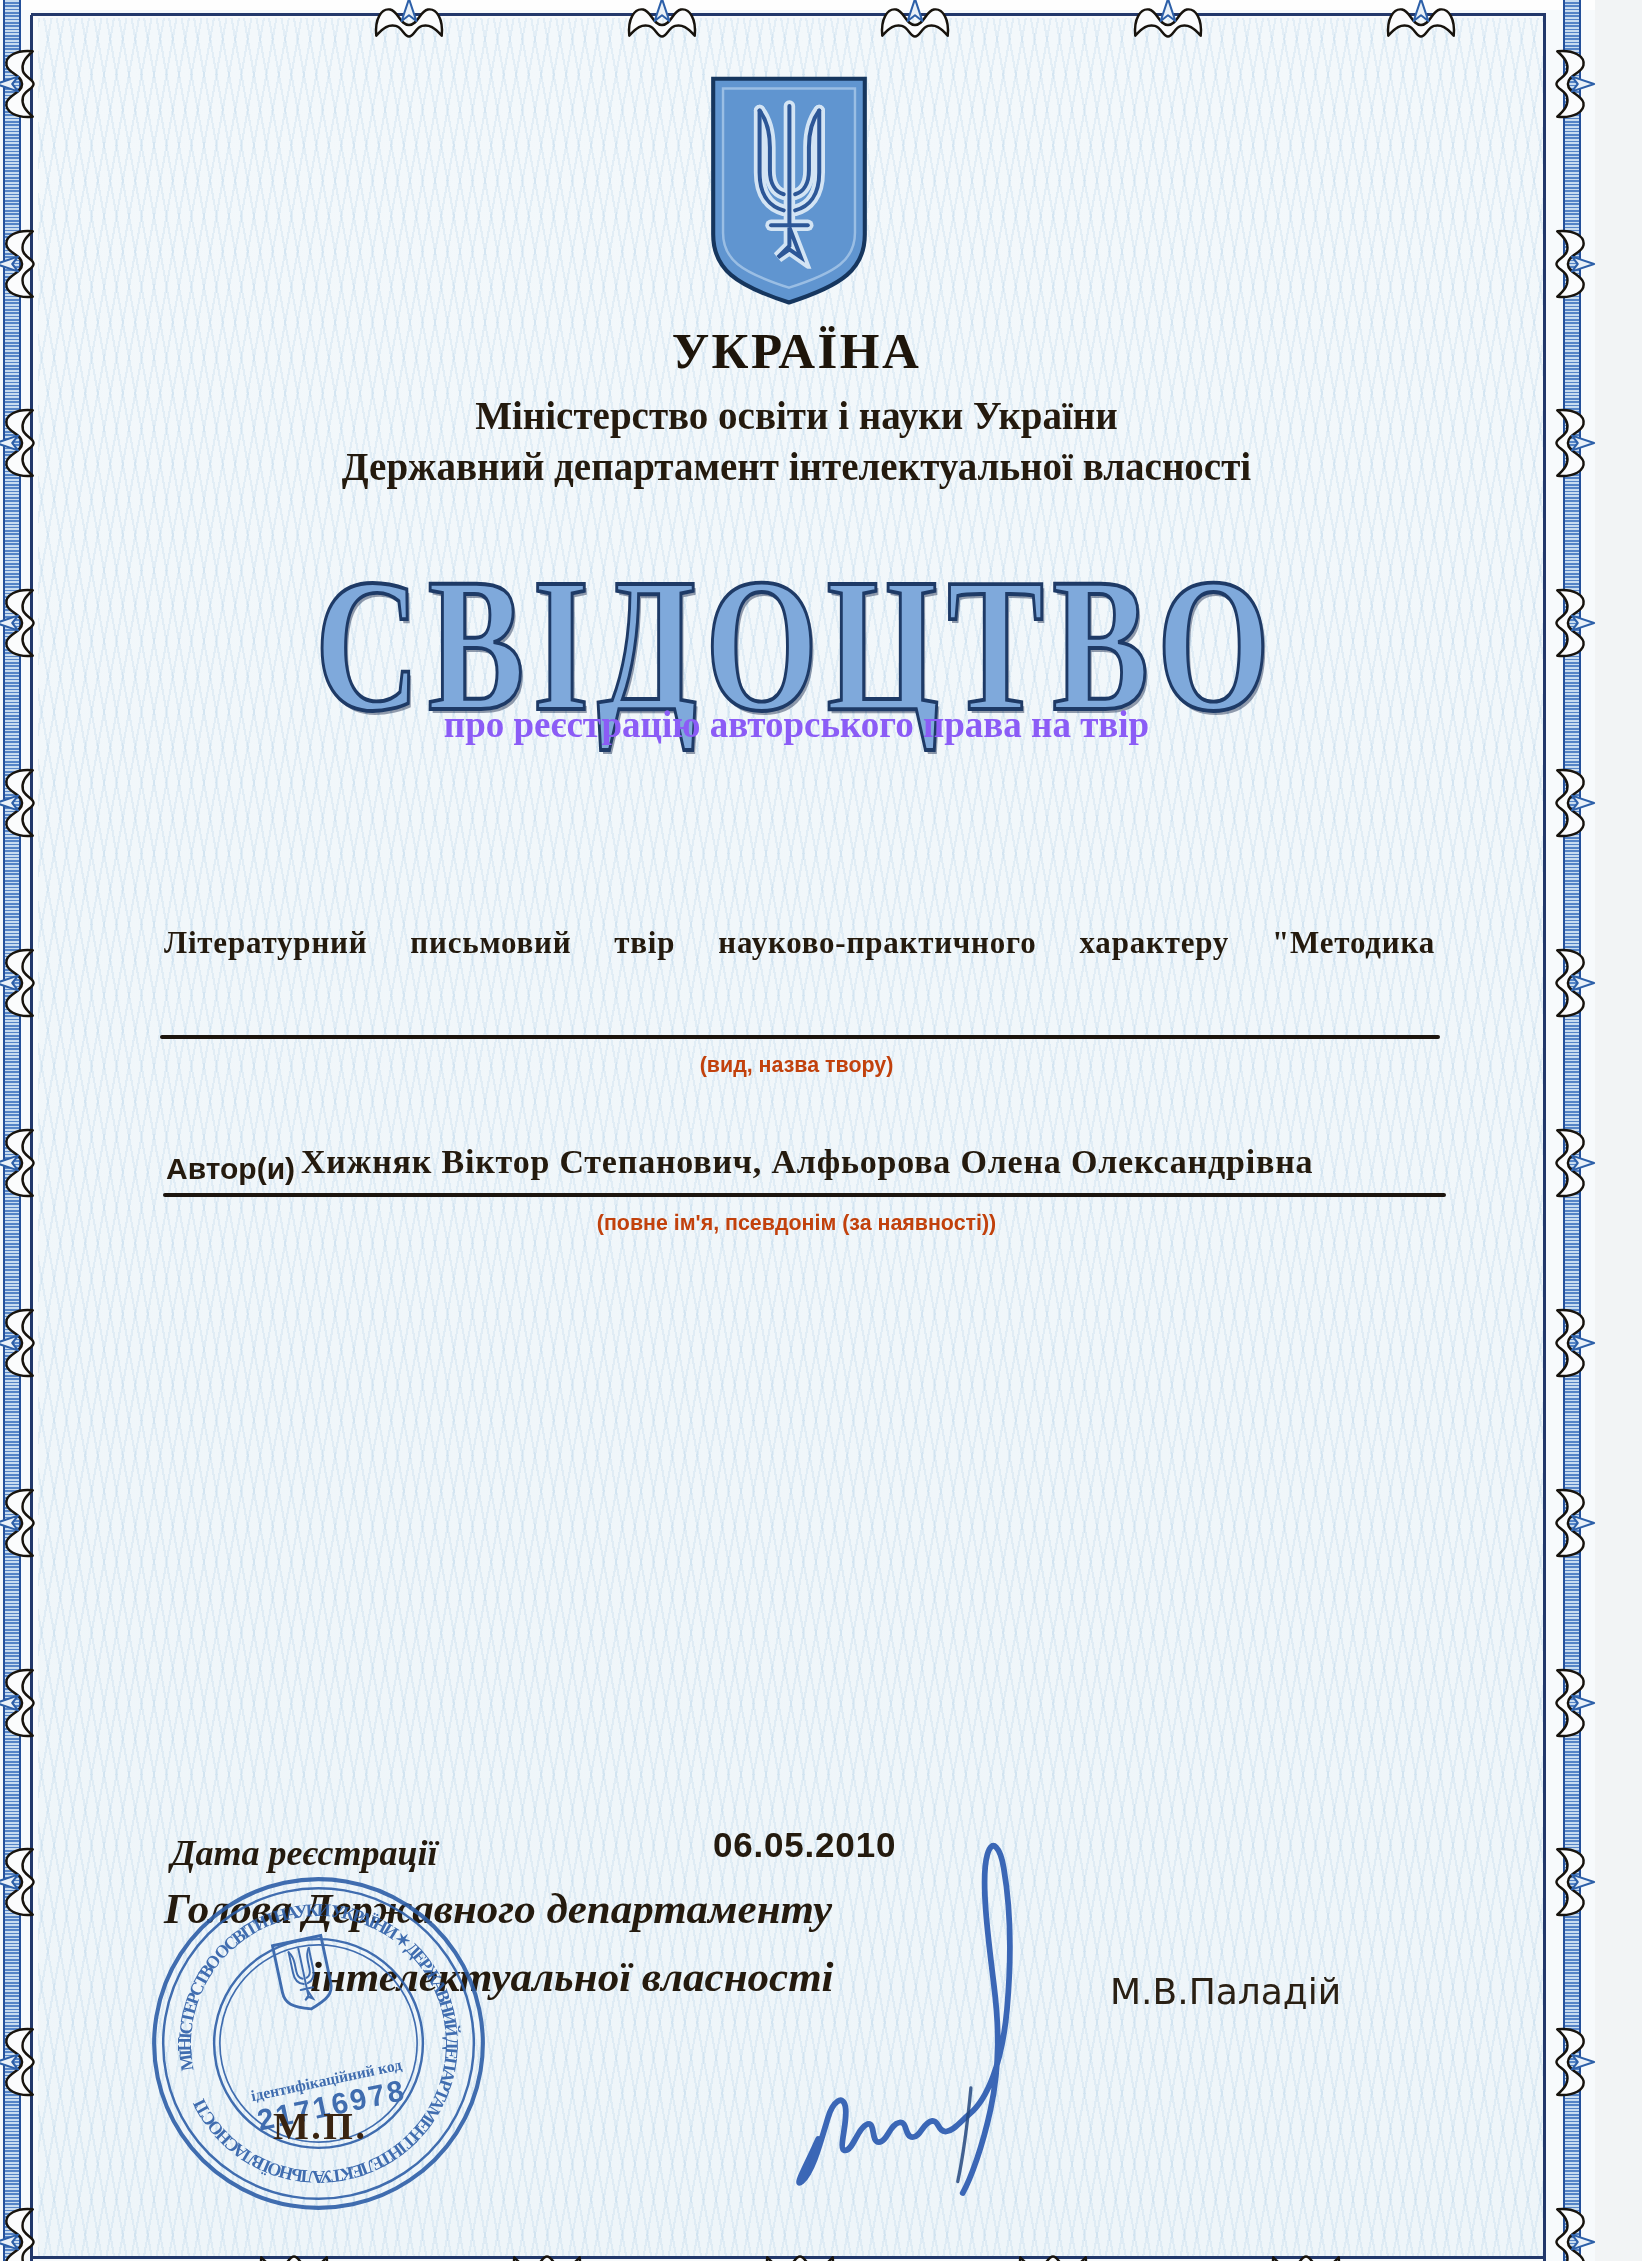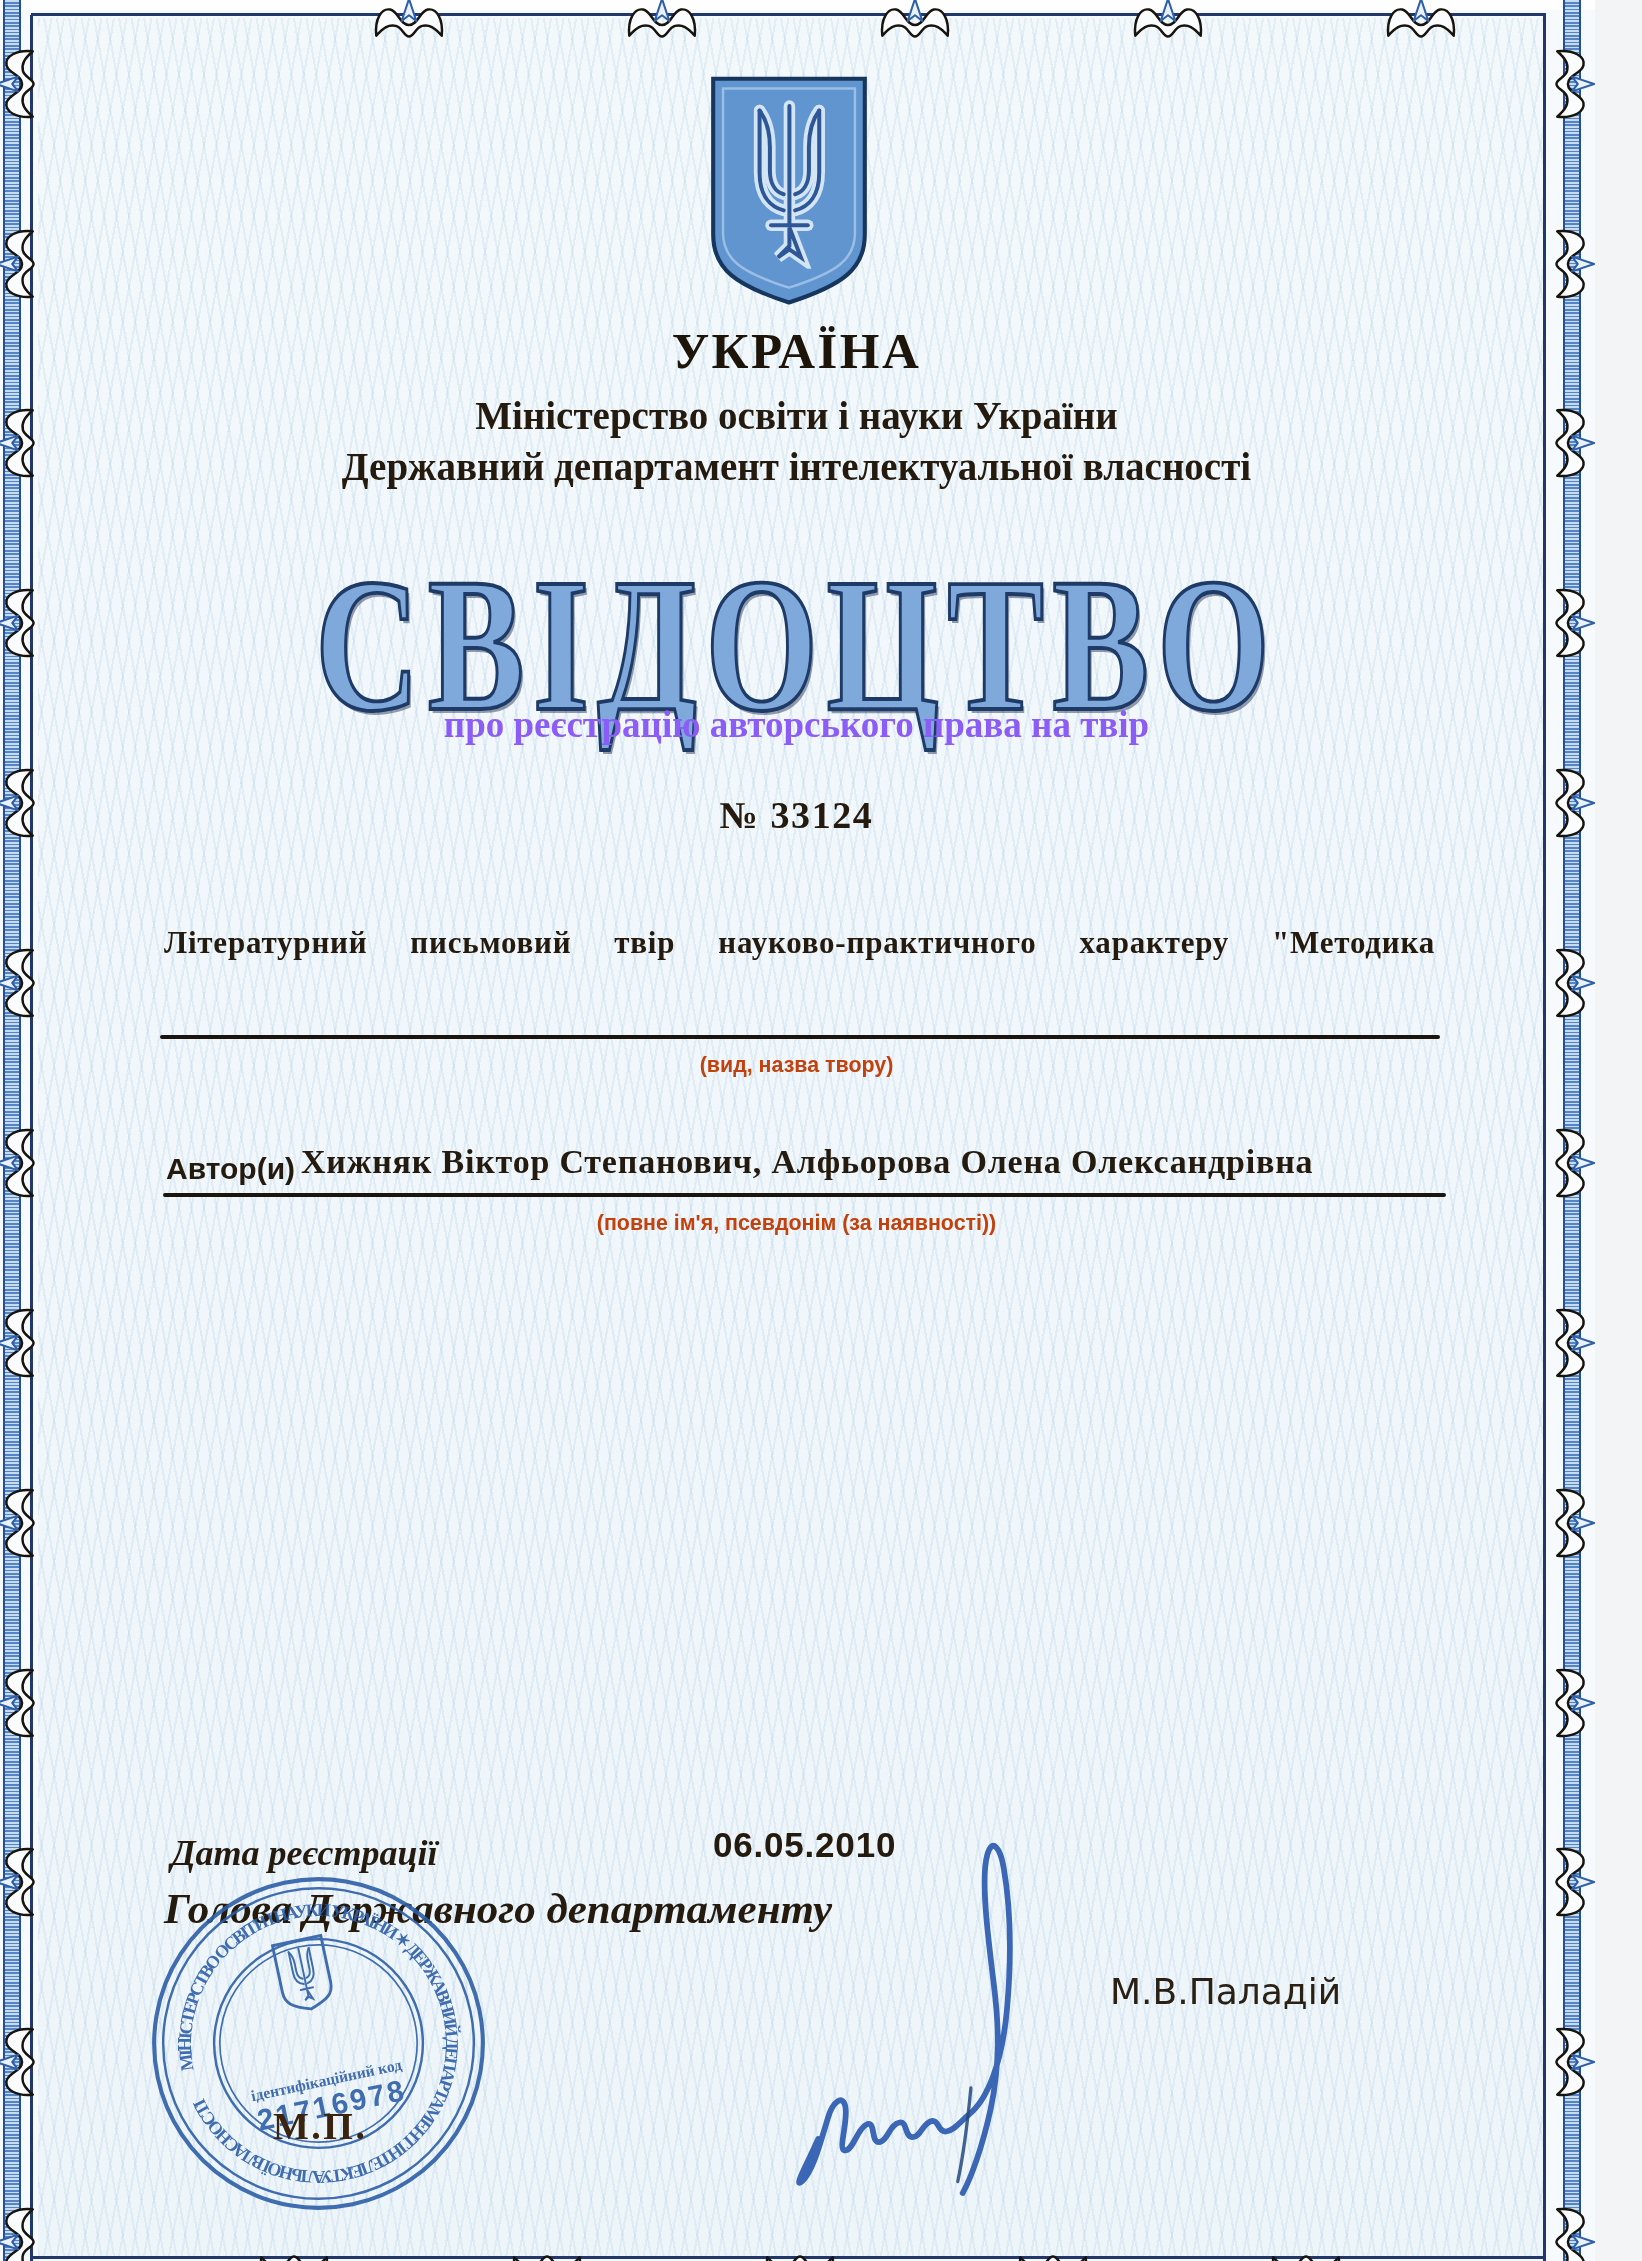--- a/index.html
+++ b/index.html
@@ -217,34 +217,34 @@
       <use href="#tryzub" x="33" y="30" width="140" height="210" style="fill:none;stroke:#2d5797;stroke-width:3.5;stroke-linecap:round"></use>
     </g>
   </svg>
 
   <div class="centered country">УКРАЇНА</div>
   <div class="centered ministry">Міністерство освіти і науки України</div>
   <div class="centered department">Державний департамент інтелектуальної власності</div>
 
   <div class="centered cert-title">СВІДОЦТВО</div>
   <div class="centered subtitle">про реєстрацію авторського права на твір</div>
-  <div class="centered number">№ 33124</div>
 
   <div class="abs workline work1">Літературний письмовий твір науково-практичного характеру "Методика</div>
   <div class="rule rule1"></div>
   <div class="centered caption caption1">(вид, назва твору)</div>
 
   <div class="abs authors-label">Автор(и)</div>
   <div class="abs authors-names">Хижняк Віктор Степанович, Алфьорова Олена Олександрівна</div>
   <div class="rule rule2"></div>
   <div class="centered caption caption2">(повне ім'я, псевдонім (за наявності))</div>
 
   <div class="abs date-label">Дата реєстрації</div>
   <div class="abs date-value">06.05.2010</div>
   <div class="abs golova1">Голова Державного департаменту</div>
+  <div class="abs golova2">інтелектуальної власності</div>
   <div class="abs paladiy">М.В.Паладій</div>
   <div class="abs mp">М.П.</div>
 
   <svg class="stamp" viewBox="0 0 432 432">
     <g fill="none" stroke="#2e5fa8">
       <circle cx="216" cy="216" r="200" stroke-width="5"></circle>
       <circle cx="216" cy="216" r="189" stroke-width="3"></circle>
       <circle cx="216" cy="216" r="127" stroke-width="3"></circle>
       <circle cx="216" cy="216" r="120" stroke-width="2"></circle>
     </g>

